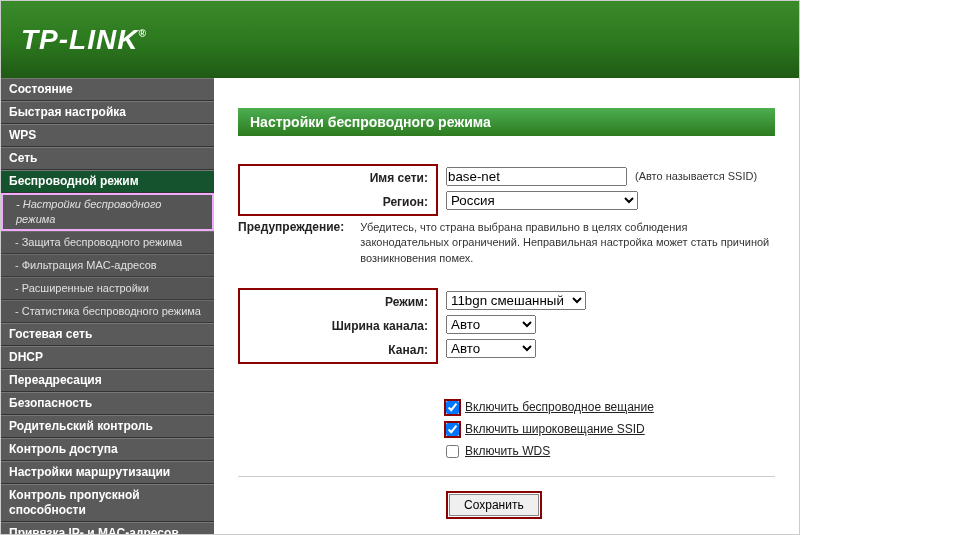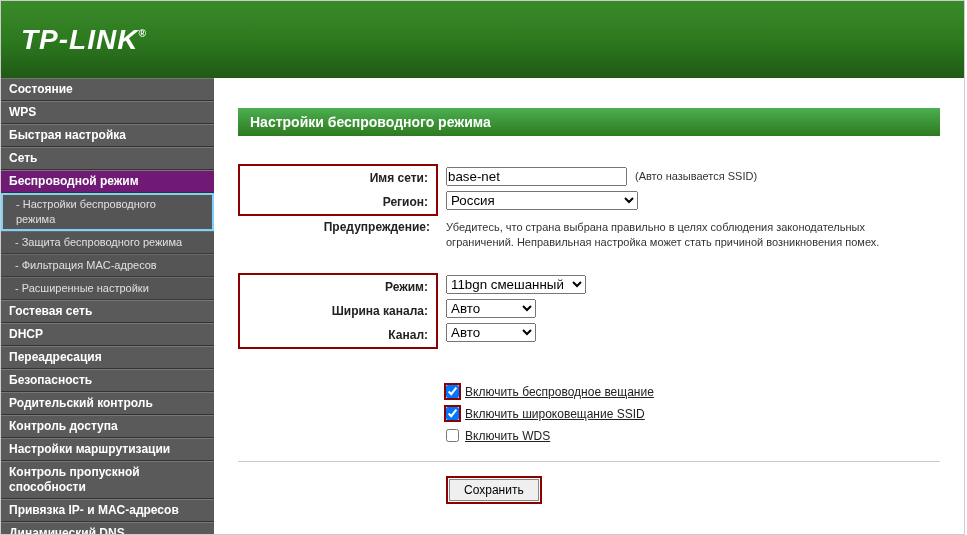--- a/index.html
+++ b/index.html
@@ -1,26 +1,26 @@
 <!DOCTYPE html>
 <html><head>
 <meta charset="utf-8">
 <style>
   * { box-sizing: border-box; margin: 0; padding: 0; }
   body { font-family: Arial, sans-serif; font-size: 12px; background: #fff; }
-  .container { width: 965px; height: 535px; border: 1px solid #ccc; display: flex; flex-direction: column; overflow: hidden; justify-content: center; }
+  .container { width: 800px; height: 535px; border: 1px solid #ccc; display: flex; flex-direction: column; overflow: hidden; justify-content: center; }
   .header { height: 77px; background: linear-gradient(to bottom, #3a8a2a 0%, #2d7a1f 50%, #1f5a15 100%); display: flex; align-items: center; padding-left: 20px; }
   .logo { color: #fff; font-size: 28px; font-weight: bold; font-style: italic; letter-spacing: 1px; }
   .logo sup { font-size: 10px; vertical-align: top; position: relative; top: 4px; }
   .body { flex: 1; display: flex; overflow: hidden; }
   .sidebar { width: 213px; background: #5a5a5a; overflow-y: auto; }
   .sidebar-item { background: #5a5a5a; color: #fff; padding: 3px 8px; border-top: 1px solid #777; border-bottom: 1px solid #333; font-weight: bold; font-size: 12px; cursor: pointer; line-height: 15px; }
-  .sidebar-item.active { background: #701a75; color: #fff; }
+  .sidebar-item.active { background: #14532d; color: #fff; }
   .sidebar-sub { background: #555; color: #e0e0e0; padding: 3px 8px 3px 14px; border-top: 1px solid #6a6a6a; border-bottom: 1px solid #3a3a3a; font-size: 11px; cursor: pointer; line-height: 15px; }
-  .sidebar-sub.highlighted { border: 2px solid #7dd3fc; padding: 2px 25px 2px 13px; }
+  .sidebar-sub.highlighted { border: 2px solid #f0abfc; padding: 2px 25px 2px 13px; font-style: italic; }
   .content { flex: 1; padding: 30px 24px; overflow: auto; background: #fff; }
   .panel-title { background: linear-gradient(to bottom, #4caf50 0%, #2d7a1f 100%); color: #fff; padding: 6px 12px; font-size: 14px; font-weight: bold; margin-bottom: 28px; }
   .form-label { width: 200px; text-align: right; padding-right: 8px; font-weight: bold; font-size: 12px; color: #222; }
   .hint { font-size: 11px; color: #333; margin-left: 8px; }
   .warning-row { display: flex; margin-top: 4px; margin-bottom: 22px; }
   .warning-text { font-size: 11px; color: #333; max-width: 470px; line-height: 1.4; }
   .hl-group { border: 2px solid #8b0000; display: inline-block; }
   .group-wrap { display: flex; margin-bottom: 4px; }
   .group-labels { width: 200px; }
   .group-labels .gl { text-align: right; padding-right: 8px; font-weight: bold; font-size: 12px; color: #222; height: 24px; line-height: 24px; }
@@ -39,28 +39,29 @@
 </head>
 <body>
 
 <div class="container">
   <div class="header">
     <div class="logo"><span>TP-LINK</span><sup>®</sup></div>
   </div>
   <div class="body">
     <div class="sidebar" id="sidebar">
         <div class="sidebar-item">Состояние</div>
+        <div class="sidebar-item">Быстрая настройка</div>
         <div class="sidebar-item">WPS</div>
-        <div class="sidebar-item">Быстрая настройка</div>
         <div class="sidebar-item">Сеть</div>
         <div class="sidebar-item active">Беспроводной режим</div>
         <div class="sidebar-sub highlighted">- Настройки беспроводного режима</div>
         <div class="sidebar-sub">- Защита беспроводного режима</div>
         <div class="sidebar-sub">- Фильтрация MAC-адресов</div>
         <div class="sidebar-sub">- Расширенные настройки</div>
+        <div class="sidebar-sub">- Статистика беспроводного режима</div>
         <div class="sidebar-item">Гостевая сеть</div>
         <div class="sidebar-item">DHCP</div>
         <div class="sidebar-item">Переадресация</div>
         <div class="sidebar-item">Безопасность</div>
         <div class="sidebar-item">Родительский контроль</div>
         <div class="sidebar-item">Контроль доступа</div>
         <div class="sidebar-item">Настройки маршрутизации</div>
         <div class="sidebar-item">Контроль пропускной способности</div>
         <div class="sidebar-item">Привязка IP- и MAC-адресов</div>
         <div class="sidebar-item">Динамический DNS</div>

